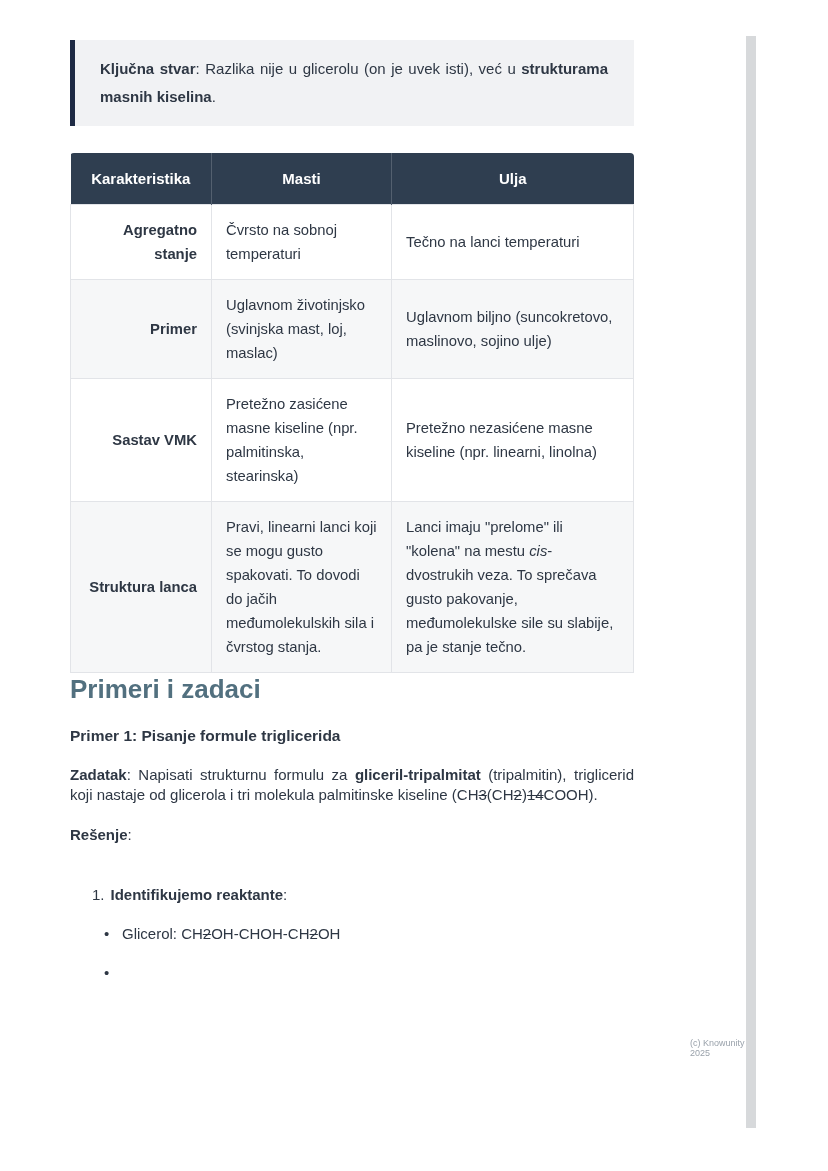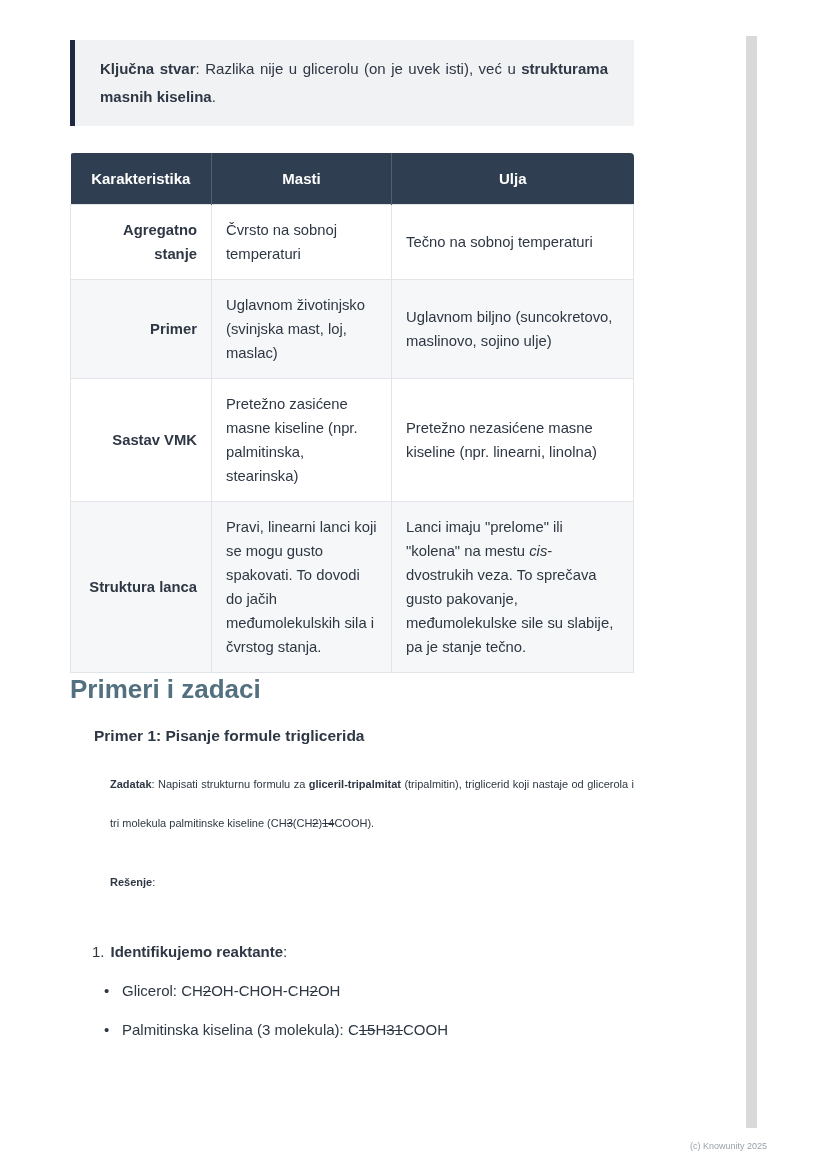--- a/index.html
+++ b/index.html
@@ -9,53 +9,53 @@
     --row-alt-bg:#f6f7f8;
     --border:#e2e4e8;
     --heading:#52707f;
     --text:#2e3744;
     --muted:#9aa2ab;
     --scrollbar:#d7d9db;
   }
   *{margin:0;padding:0;box-sizing:border-box;}
   html,body{background:#ffffff;}
   body{font-family:"Liberation Sans","DejaVu Sans",sans-serif;color:var(--text);}
-  .page{position:relative;width:828px;height:1171px;background:#fff;overflow:hidden;}
+  .page{position:relative;width:756px;height:1171px;background:#fff;overflow:hidden;}
   .content{position:absolute;left:70px;top:0;width:564px;}
 
   
   .callout{margin-top:40px;background:var(--callout-bg);border-left:5px solid var(--callout-border);padding:15px 26px 15px 25px;}
   .callout p{font-size:15px;line-height:28px;text-align:justify;color:var(--text);}
   .callout strong{font-weight:700;}
 
   
   .table-wrap{margin-top:27px;border-radius:4px 4px 0 0;overflow:hidden;}
   table{border-collapse:collapse;width:563px;table-layout:fixed;}
   th{background:var(--accent-dark);color:#ffffff;text-align:center;font-weight:700;font-size:15px;padding:17px 14px;}
   th + th{border-left:1px solid rgba(255,255,255,0.18);}
   td{border:1px solid var(--border);padding:13px 14px;font-size:14.8px;line-height:24px;vertical-align:middle;}
   tbody tr:nth-child(even){background:var(--row-alt-bg);}
   td.cell-label{font-weight:700;text-align:right;}
   td strong{font-weight:400;}
   td em{font-style:italic;}
 
   
   .section-title{font-size:26px;line-height:32px;font-weight:600;color:var(--heading);}
-  .example-title{margin-top:22px;font-size:15.5px;font-weight:700;color:var(--text);margin-left:24px;}
-  .para{margin-top:20px;font-size:11px;line-height:39px;text-align:justify;margin-left:40px;}
+  .example-title{margin-top:22px;font-size:15.5px;font-weight:700;color:var(--text);}
+  .para{margin-top:20px;font-size:15px;line-height:20px;text-align:justify;}
   .para strong{font-weight:700;}
   .strike{text-decoration:line-through;}
   .numbered-item{margin-top:36px;font-size:15px;line-height:27px;padding-left:22px;}
   .numbered-item .num{margin-right:6px;}
   .bullet-item{margin-top:12px;font-size:15px;line-height:27px;padding-left:34px;display:flex;}
   .bullet-item .dot{width:18px;flex:0 0 18px;}
 
   
   .scrollbar{position:absolute;left:746px;top:36px;width:11px;height:1092px;background:var(--scrollbar);}
-  .footer-credit{position:absolute;left:690px;top:1141px;font-size:9px;color:var(--muted);z-index:2;}
+  .footer-credit{position:absolute;left:690px;top:1038px;font-size:9px;color:var(--muted);z-index:2;}
 </style>
 </head>
 <body>
 
 <div class="page">
   <div class="content">
 
     <div class="callout">
       <p><strong>Ključna stvar</strong><span>: Razlika nije u glicerolu (on je uvek isti), već u </span><strong>strukturama masnih kiselina</strong><span>.</span></p>
     </div>
@@ -71,21 +71,21 @@
           <tr>
             <th>Karakteristika</th>
             <th>Masti</th>
             <th>Ulja</th>
           </tr>
         </thead>
         <tbody>
           <tr>
             <td class="cell-label">Agregatno stanje</td>
             <td>Čvrsto na sobnoj temperaturi</td>
-            <td>Tečno na sobnoj temperaturi</td>
+            <td>Tečno na lanci temperaturi</td>
           </tr>
           <tr>
             <td class="cell-label">Primer</td>
             <td>Uglavnom životinjsko (svinjska mast, loj, maslac)</td>
             <td>Uglavnom biljno (suncokretovo, maslinovo, sojino ulje)</td>
           </tr>
           <tr>
             <td class="cell-label">Sastav VMK</td>
             <td><span>Pretežno </span><strong>zasićene</strong><span> masne kiseline (npr. palmitinska, stearinska)</span></td>
             <td><span>Pretežno </span><strong>nezasićene</strong><span> masne kiseline (npr. linearni, linolna)</span></td>
@@ -109,20 +109,19 @@
 
     <div class="numbered-item"><span class="num">1.</span><strong>Identifikujemo reaktante</strong><span>:</span></div>
 
     <div class="bullet-item">
       <span class="dot">•</span>
       <span><span>Glicerol: CH</span><span class="strike">2</span><span>OH-CHOH-CH</span><span class="strike">2</span><span>OH</span></span>
     </div>
 
     <div class="bullet-item">
       <span class="dot">•</span>
-      <span><span>Palmitinska kiselina (3 molekula): C</span><span class="strike">15</span><span>H</span><span class="strike">31</span><span>COOH</span></span>
     </div>
 
   </div>
 
   <div class="scrollbar"></div>
   <div class="footer-credit">(c) Knowunity 2025</div>
 </div>
 
 </body></html>

